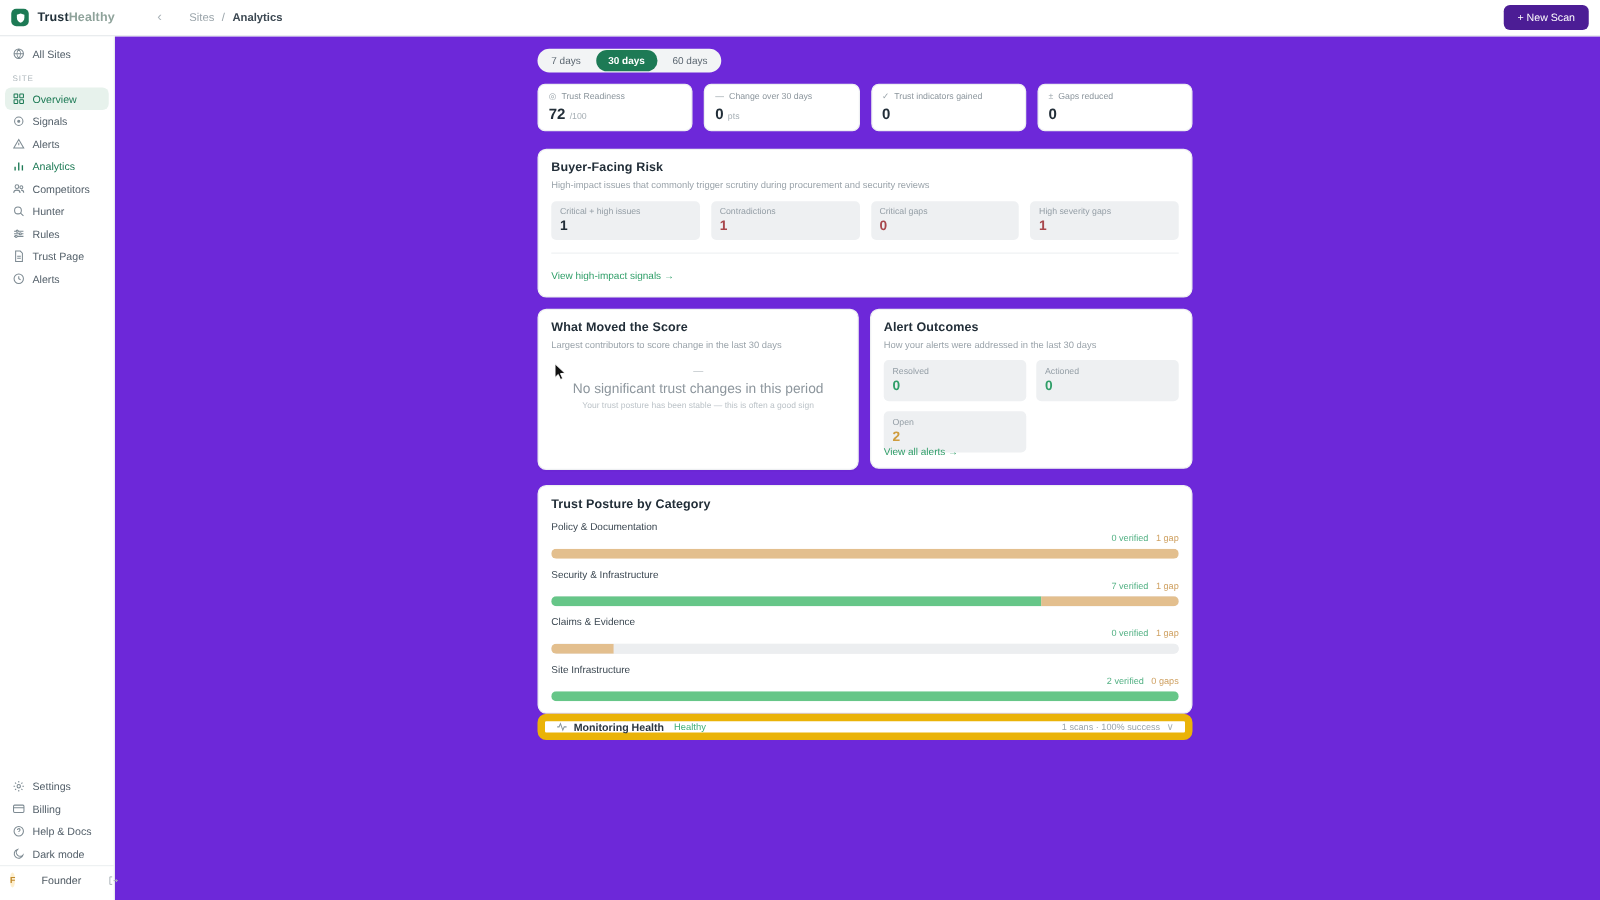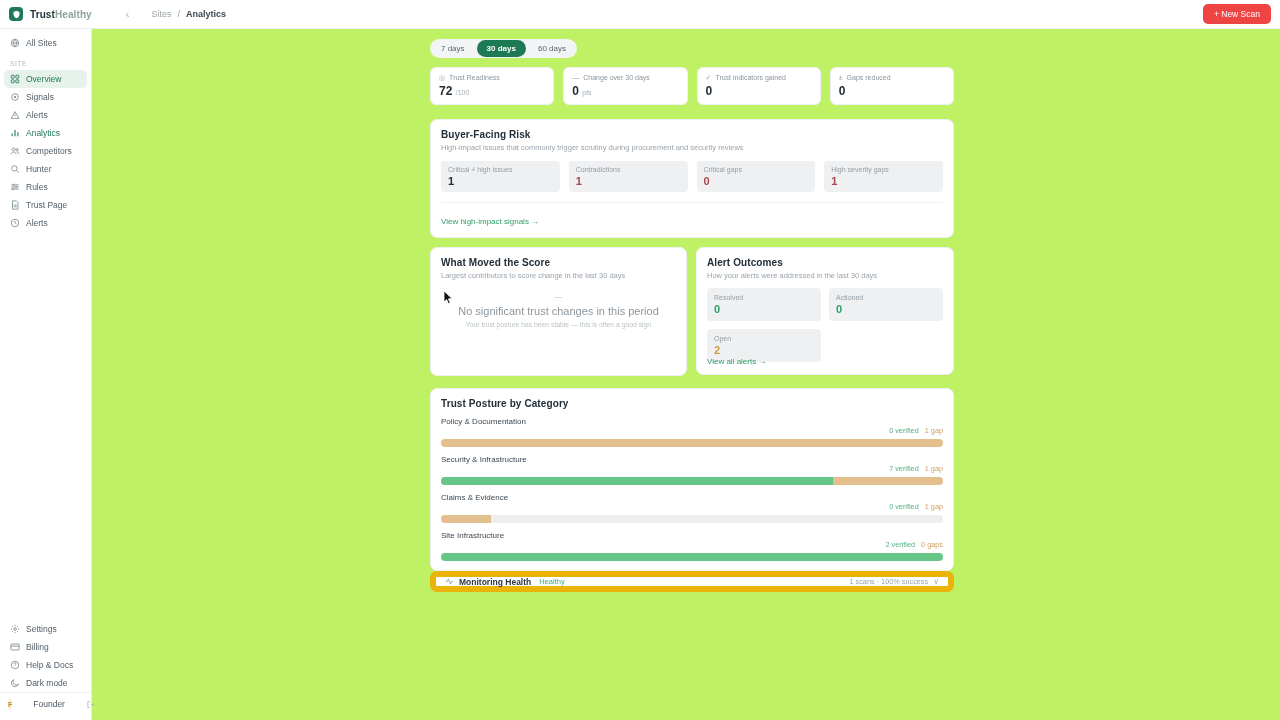--- a/index.html
+++ b/index.html
@@ -10,21 +10,21 @@
   
   .topbar { position:absolute; top:0; left:0; width:1280px; height:29px; background:#fff;
             border-bottom:1px solid #e9ecee; display:flex; align-items:center; z-index:20; }
   .logo-box { width:14px; height:14px; background:#1d7a55; border-radius:4px; margin-left:9px;
               display:flex; align-items:center; justify-content:center; color:#fff; font-size:9px; }
   .brand { margin-left:7px; font-size:10px; font-weight:bold; color:#22313a; letter-spacing:.1px; }
   .brand .light { color:#8fa39b; font-weight:bold; }
   .collapse { margin-left:34px; color:#aab3b8; font-size:11px; cursor:pointer; }
   .crumbs { margin-left:22px; font-size:9px; color:#9aa4aa; display:flex; gap:6px; align-items:center; }
   .crumbs .cur { color:#3c4852; font-weight:bold; }
-  .newscan { margin-left:auto; margin-right:9px; background:#ef4444; color:#fff; font-size:8.5px;
+  .newscan { margin-left:auto; margin-right:9px; background:#4c1d95; color:#fff; font-size:8.5px;
              border:none; border-radius:5px; padding:5px 11px; font-family:inherit; cursor:pointer; }
 
   
   .sidebar { position:absolute; top:29px; left:0; width:92px; height:691px; background:#fff;
              border-right:1px solid #e9ecee; display:flex; flex-direction:column; z-index:10; }
   .nav-item { display:flex; align-items:center; gap:6px; font-size:8.5px; color:#54606a;
               padding:4px 6px; margin:0 4px; border-radius:5px; cursor:pointer; white-space:nowrap; }
   .nav-item .ic { color:#7d8a92; flex:0 0 auto; display:flex; }
   .nav-item.active { background:#e7f2ec; color:#1d7a55; }
   .nav-item.active .ic { color:#1d7a55; }
@@ -34,21 +34,21 @@
   .side-top { padding-top:5px; }
   .side-spacer { flex:1; }
   .side-bottom { padding-bottom:2px; }
   .user-row { display:flex; align-items:center; gap:21px; border-top:1px solid #eef1f2;
               padding:5px 8px 8px; font-size:8.5px; color:#4b565f; }
   .avatar { width:12px; height:12px; border-radius:50%; background:#fdeecd; color:#c08a2e;
             font-size:7px; display:flex; align-items:center; justify-content:center; font-weight:bold; }
   .user-row .out { margin-left:auto; color:#a6afb5; display:flex; cursor:pointer; }
 
   
-  .main { position:absolute; top:29px; left:92px; width:1188px; height:691px; background:#bef264; }
+  .main { position:absolute; top:29px; left:92px; width:1188px; height:691px; background:#6d28d9; }
   .col { position:absolute; left:338px; top:0; width:524px; }
 
   .tabs { display:inline-flex; gap:2px; margin-top:10px; background:#f2f4f5; border-radius:10px; padding:1px; }
   .tab { font-size:8px; color:#5b6670; padding:4px 10px; border-radius:9px; cursor:pointer; }
   .tab.sel { background:#1d7a55; color:#fff; font-weight:bold;text-align:right; }
 
   .stats { display:flex; gap:9px; margin-top:9px; }
   .stat { flex:1; background:#fff; border:1px solid #eef0f2; border-radius:6px; padding:6px 8px; min-height:33px; }
   .stat .lab { display:flex; align-items:center; gap:4px; font-size:7px; color:#8b959c; }
   .stat .ic { color:#99a3aa; font-size:7px; line-height:1; }

